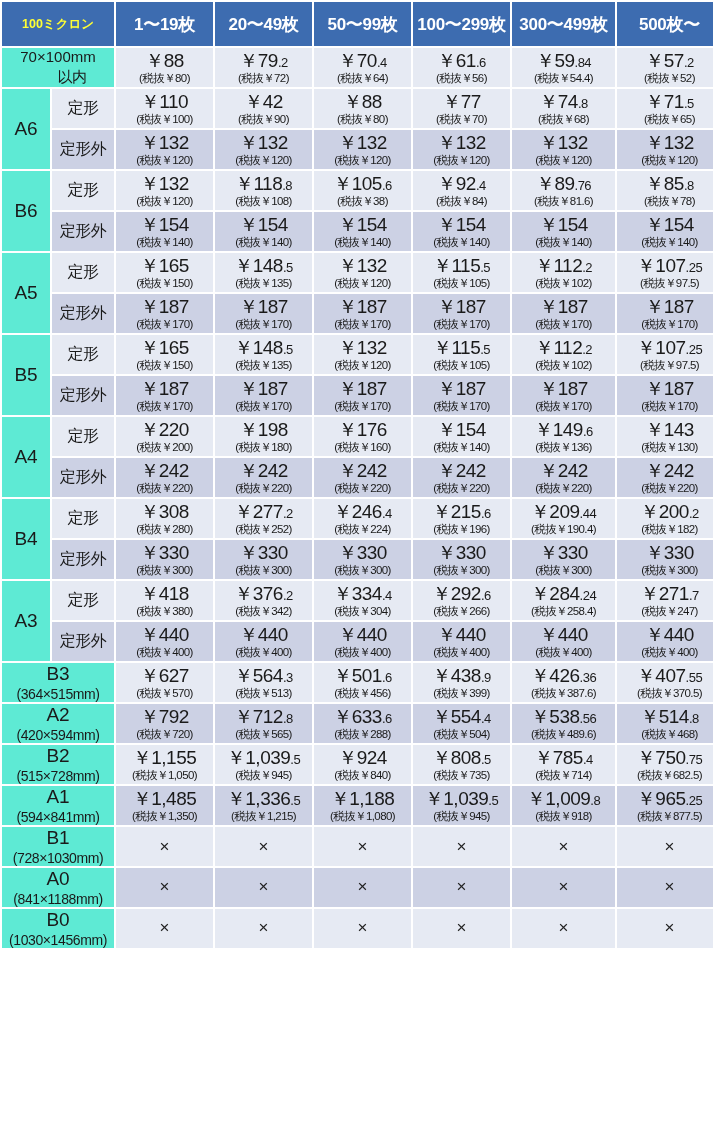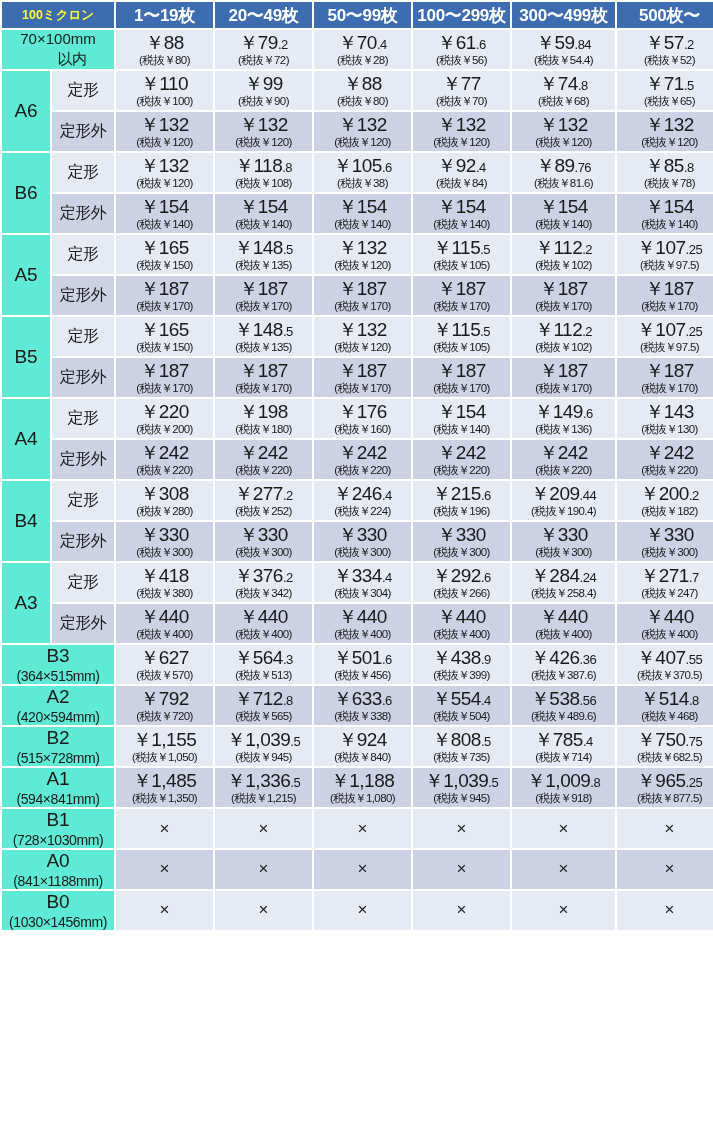--- a/index.html
+++ b/index.html
@@ -30,21 +30,21 @@
   col.c-price  { width: 97px; }
   col.c-price5 { width: 103px; }
   col.c-price6 { width: 105px; }
 
   
   thead th {
     background: #3d6cb0;
     color: #ffffff;
     font-size: 17px;
     font-weight: bold;
-    height: 26px;
+    height: 44px;
     padding: 0 2px;
     text-align: center;
     vertical-align: middle;
     letter-spacing: -0.3px;
     white-space: nowrap;
   }
   thead th.corner-head {
     color: #ffff33;
     font-size: 12.5px;
     font-weight: bold;
@@ -148,21 +148,21 @@
         <td class="price-cell">
           <span class="main-price">￥88</span>
           <span class="sub-price">(税抜￥80)</span>
         </td>
         <td class="price-cell">
           <span class="main-price">￥79<span class="dec">.2</span></span>
           <span class="sub-price">(税抜￥72)</span>
         </td>
         <td class="price-cell">
           <span class="main-price">￥70<span class="dec">.4</span></span>
-          <span class="sub-price">(税抜￥28)</span>
+          <span class="sub-price">(税抜￥64)</span>
         </td>
         <td class="price-cell">
           <span class="main-price">￥61<span class="dec">.6</span></span>
           <span class="sub-price">(税抜￥56)</span>
         </td>
         <td class="price-cell">
           <span class="main-price">￥59<span class="dec">.84</span></span>
           <span class="sub-price">(税抜￥54.4)</span>
         </td>
         <td class="price-cell">
@@ -171,21 +171,21 @@
         </td>
       </tr>
       <tr class="row-a">
         <td class="size-cell" rowspan="2">A6</td>
         <td class="type-cell">定形</td>
         <td class="price-cell">
           <span class="main-price">￥110</span>
           <span class="sub-price">(税抜￥100)</span>
         </td>
         <td class="price-cell">
-          <span class="main-price">￥99</span>
+          <span class="main-price">￥42</span>
           <span class="sub-price">(税抜￥90)</span>
         </td>
         <td class="price-cell">
           <span class="main-price">￥88</span>
           <span class="sub-price">(税抜￥80)</span>
         </td>
         <td class="price-cell">
           <span class="main-price">￥77</span>
           <span class="sub-price">(税抜￥70)</span>
         </td>
@@ -587,21 +587,21 @@
         <td class="price-cell">
           <span class="main-price">￥792</span>
           <span class="sub-price">(税抜￥720)</span>
         </td>
         <td class="price-cell">
           <span class="main-price">￥712<span class="dec">.8</span></span>
           <span class="sub-price">(税抜￥565)</span>
         </td>
         <td class="price-cell">
           <span class="main-price">￥633<span class="dec">.6</span></span>
-          <span class="sub-price">(税抜￥338)</span>
+          <span class="sub-price">(税抜￥288)</span>
         </td>
         <td class="price-cell">
           <span class="main-price">￥554<span class="dec">.4</span></span>
           <span class="sub-price">(税抜￥504)</span>
         </td>
         <td class="price-cell">
           <span class="main-price">￥538<span class="dec">.56</span></span>
           <span class="sub-price">(税抜￥489.6)</span>
         </td>
         <td class="price-cell">

